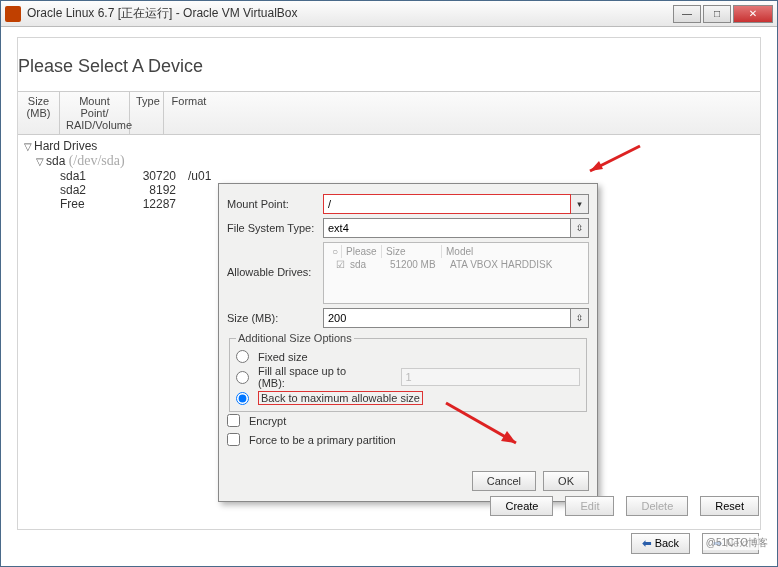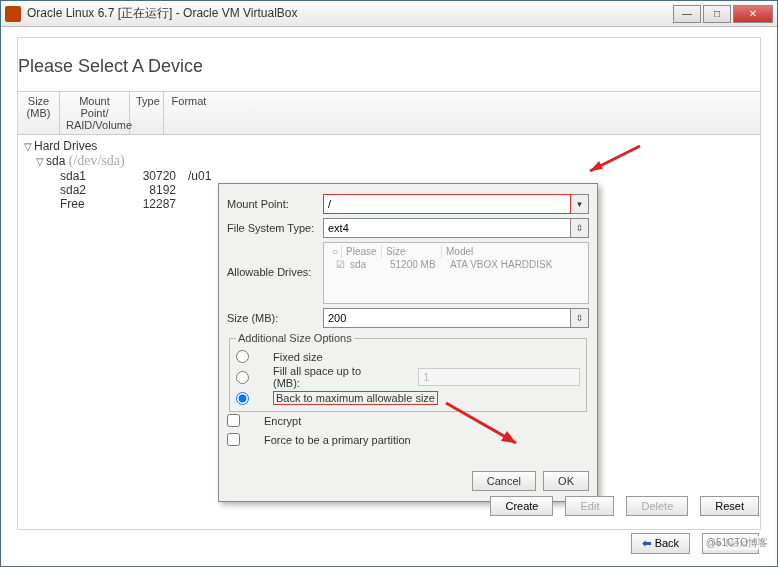--- a/index.html
+++ b/index.html
@@ -37,21 +37,21 @@
 .cmb input { flex: 1; border: 1px solid #888; padding: 2px 4px; font-size: 11px; height: 20px; }
 .cmb .redbox { border: 1.5px solid #d33; }
 .cmb .arrow { width: 18px; height: 20px; border: 1px solid #888; border-left: none; background: #eee; text-align: center; line-height: 18px; font-size: 9px; }
 .drvbox { border: 1px solid #bbb; background: #fafafa; padding: 2px 4px; font-size: 10px; color: #888; }
 .drvbox .hd { display: flex; color: #999; font-size: 10px; }
 .drvbox .hd span { border-right: 1px solid #ddd; padding: 1px 4px; }
 .drvbox .rw { display: flex; color: #999; padding: 1px 4px; }
 .drvbox .rw span { padding: 0 4px; }
 .fieldset { border: 1px solid #bbb; margin-top: 4px; padding: 4px 6px; }
 .fieldset legend { font-size: 11px; color: #444; }
-.radio-row, .chk-row { display: flex; align-items: center; margin: 2px 0; font-size: 11px; gap: 20px; }
+.radio-row, .chk-row { display: flex; align-items: center; margin: 2px 0; font-size: 11px; gap: 5px; }
 .radio-row input[type=radio], .chk-row input[type=checkbox] { margin: 0 4px 0 0; }
 .fill-input { width: 180px; border: 1px solid #ccc; background: #f5f5f5; color: #bbb; padding: 2px 4px; font-size: 11px; margin-left: 20px; }
 .hl-red { border: 1.5px solid #d33; padding: 0 2px; }
 .dlg-btns { text-align: right; margin-top: 25px; }
 .btn { display: inline-block; border: 1px solid #999; background: linear-gradient(#fdfdfd,#e5e5e5); padding: 3px 14px; font-size: 11px; margin-left: 4px; cursor: pointer; }
 .bottom-btns { position: absolute; right: 18px; bottom: 50px; display: flex; gap: 8px; }
 .bottom-btns .btn.disabled { color: #aaa; }
 .nav-btns { position: absolute; right: 18px; bottom: 12px; display: flex; gap: 8px; justify-content: space-between; }
 .nav-btns .btn { padding: 3px 10px; }
 .arrow-blue { color: #2a5eaa; font-weight: bold; }

